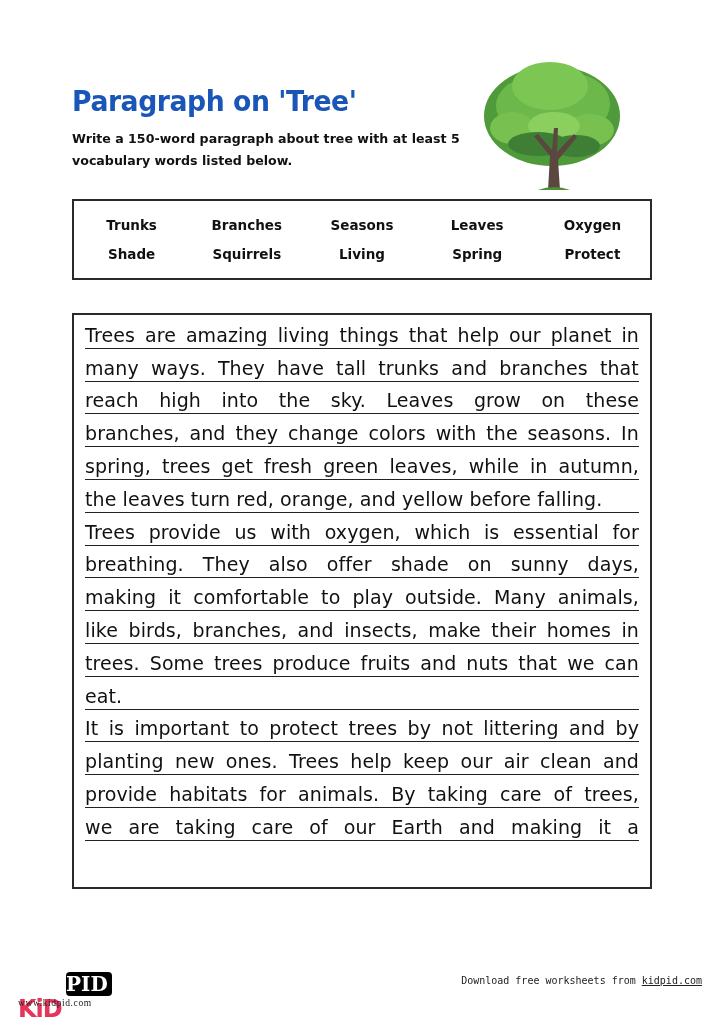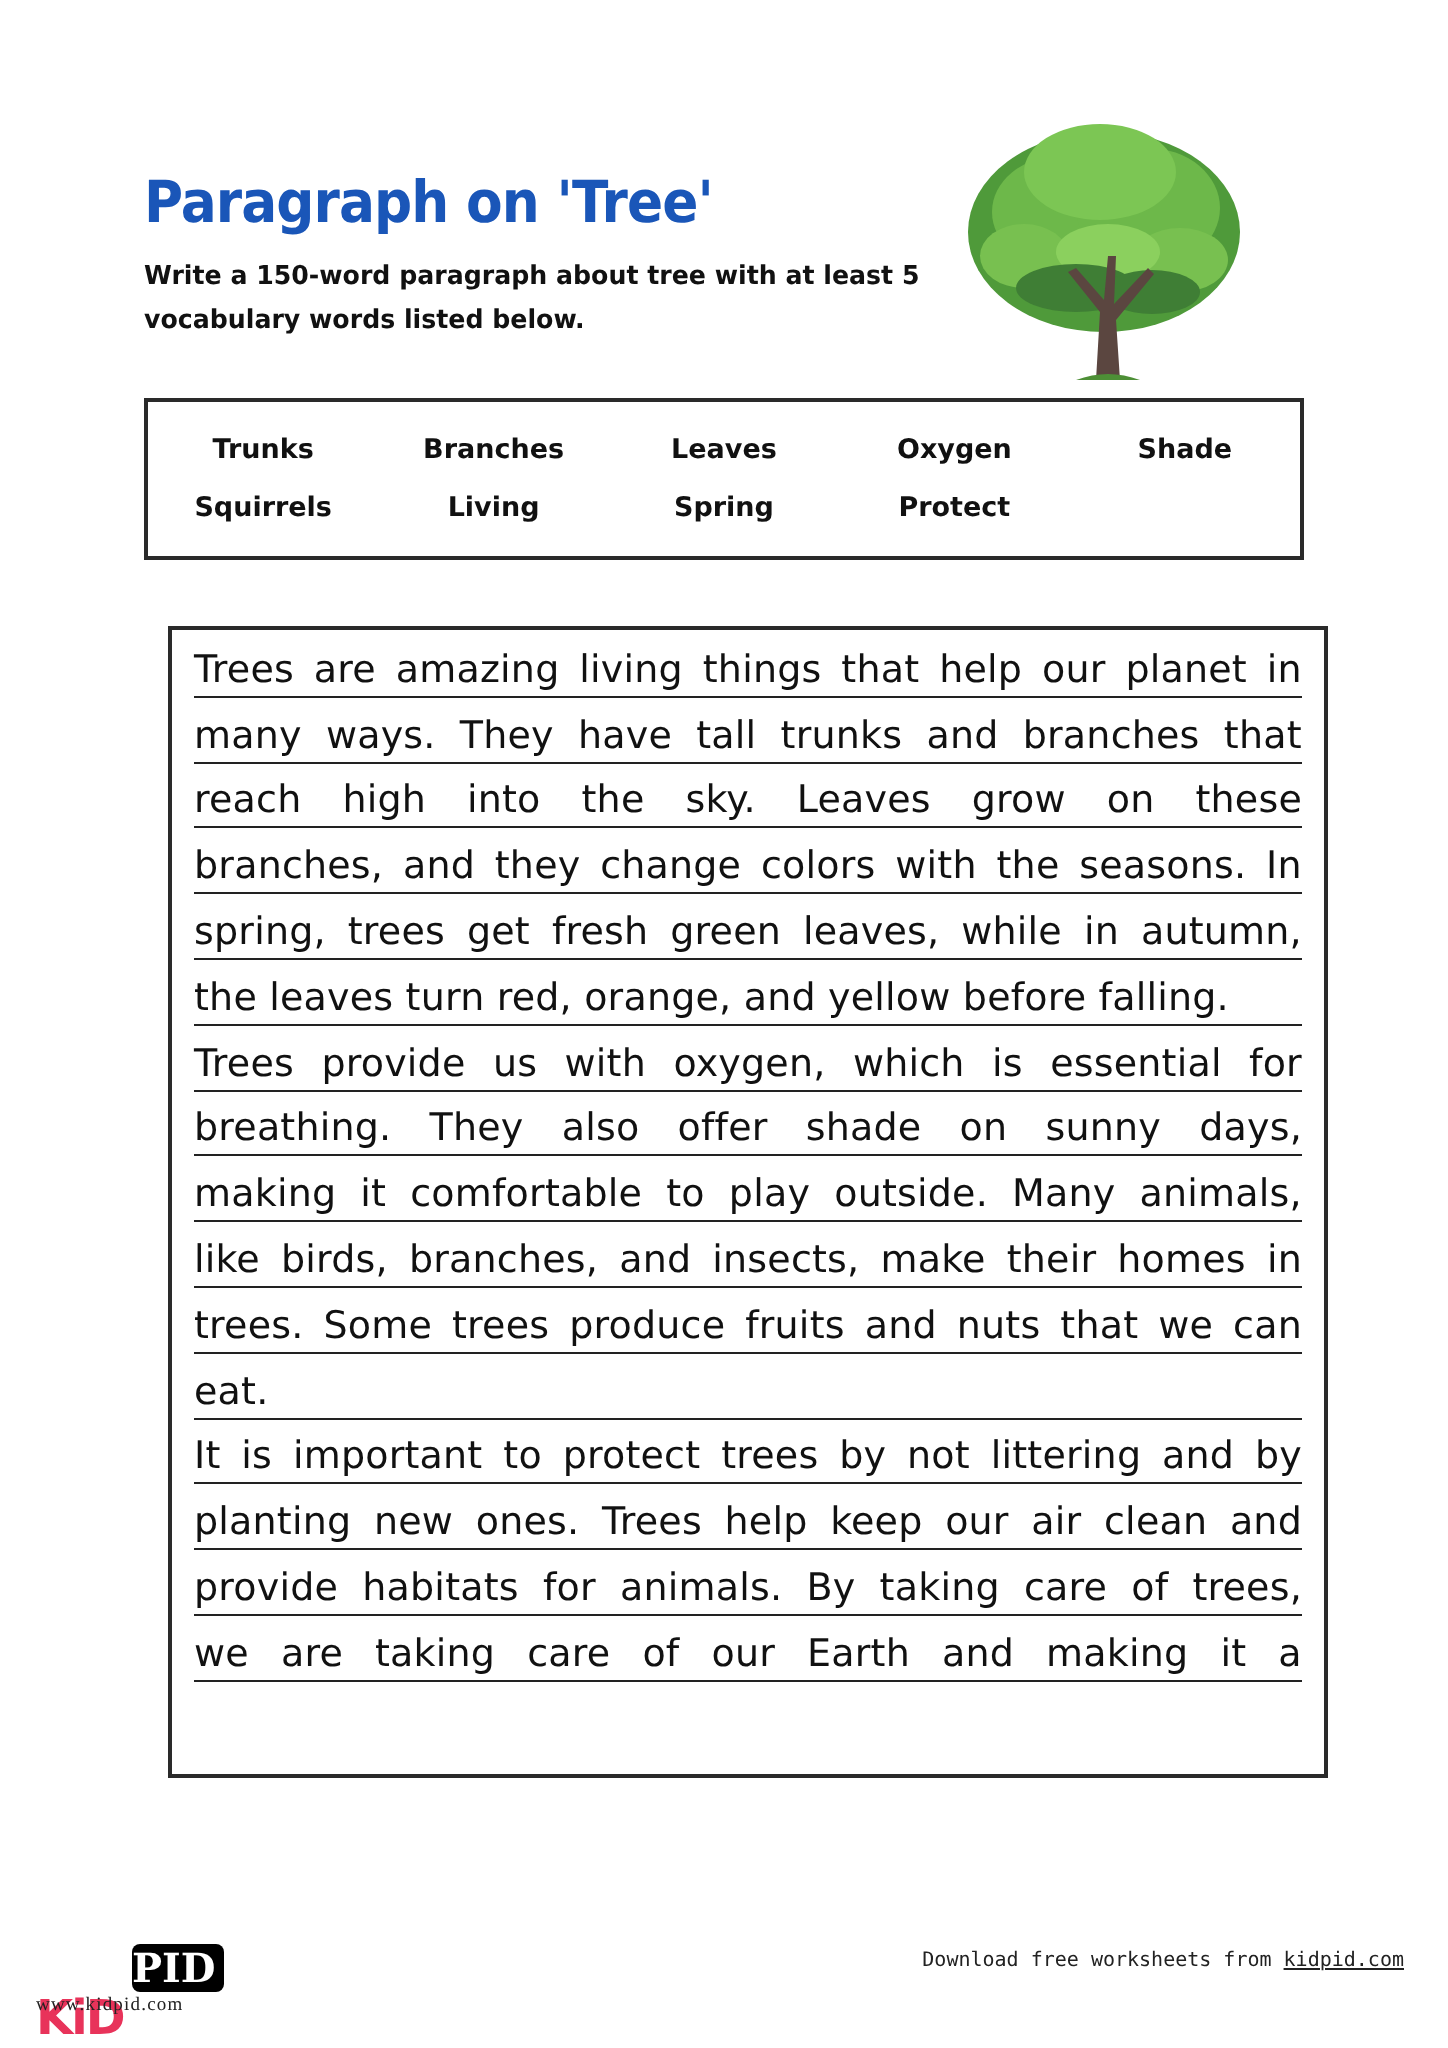--- a/index.html
+++ b/index.html
@@ -33,21 +33,20 @@
     .vocab-word {
       display: flex; align-items: center; justify-content: center;
       font-family: "DejaVu Sans", sans-serif;
       font-weight: bold; font-size: 13.5px; color: #111;
     }
 
     .para-box {
       position: absolute; left: 72px; top: 313px; width: 580px; height: 576px;
       border: 2px solid #2a2a2a;
       padding: 0 11px 0 11px;
-      margin-left: 12px;
     }
     .para-line {
       display: flex; justify-content: space-between; align-items: flex-end;
       height: 32.8px;
       font-family: "DejaVu Sans", sans-serif;
       font-size: 19px; color: #111;
       border-bottom: 1.6px solid #222;
       margin-top: 0;
       white-space: nowrap;
       letter-spacing: 0.1px;
@@ -99,20 +98,21 @@
   <ellipse cx="76" cy="70" rx="26" ry="14" fill="#8bd05e"></ellipse>
   <ellipse cx="60" cy="88" rx="30" ry="12" fill="#3f7e35"></ellipse>
   <ellipse cx="98" cy="90" rx="24" ry="11" fill="#3f7e35"></ellipse>
   <path d="M70 134 L72 100 L56 80 L60 78 L74 94 L76 72 L80 72 L79 96 L96 78 L99 81 L80 104 L82 134 Z" fill="#5b4640"></path>
   <path d="M60 134 Q76 128 92 134 Z" fill="#4d8f36"></path>
 </svg>
 
 <div class="vocab-box">
   <div class="vocab-word">Trunks</div>
   <div class="vocab-word">Branches</div>
+  <div class="vocab-word">Seasons</div>
   <div class="vocab-word">Leaves</div>
   <div class="vocab-word">Oxygen</div>
   <div class="vocab-word">Shade</div>
   <div class="vocab-word">Squirrels</div>
   <div class="vocab-word">Living</div>
   <div class="vocab-word">Spring</div>
   <div class="vocab-word">Protect</div>
 </div>
 
 <div class="para-box">

